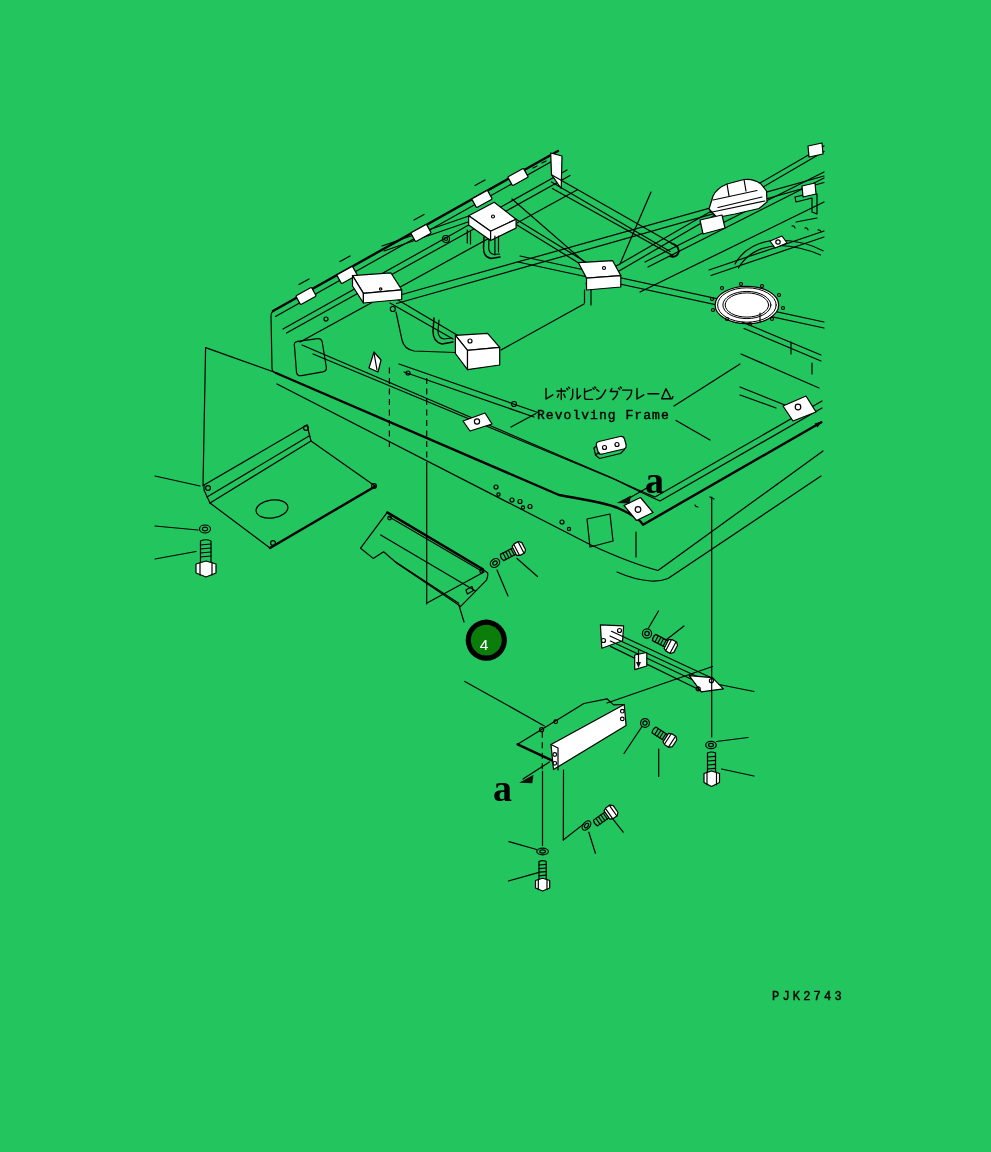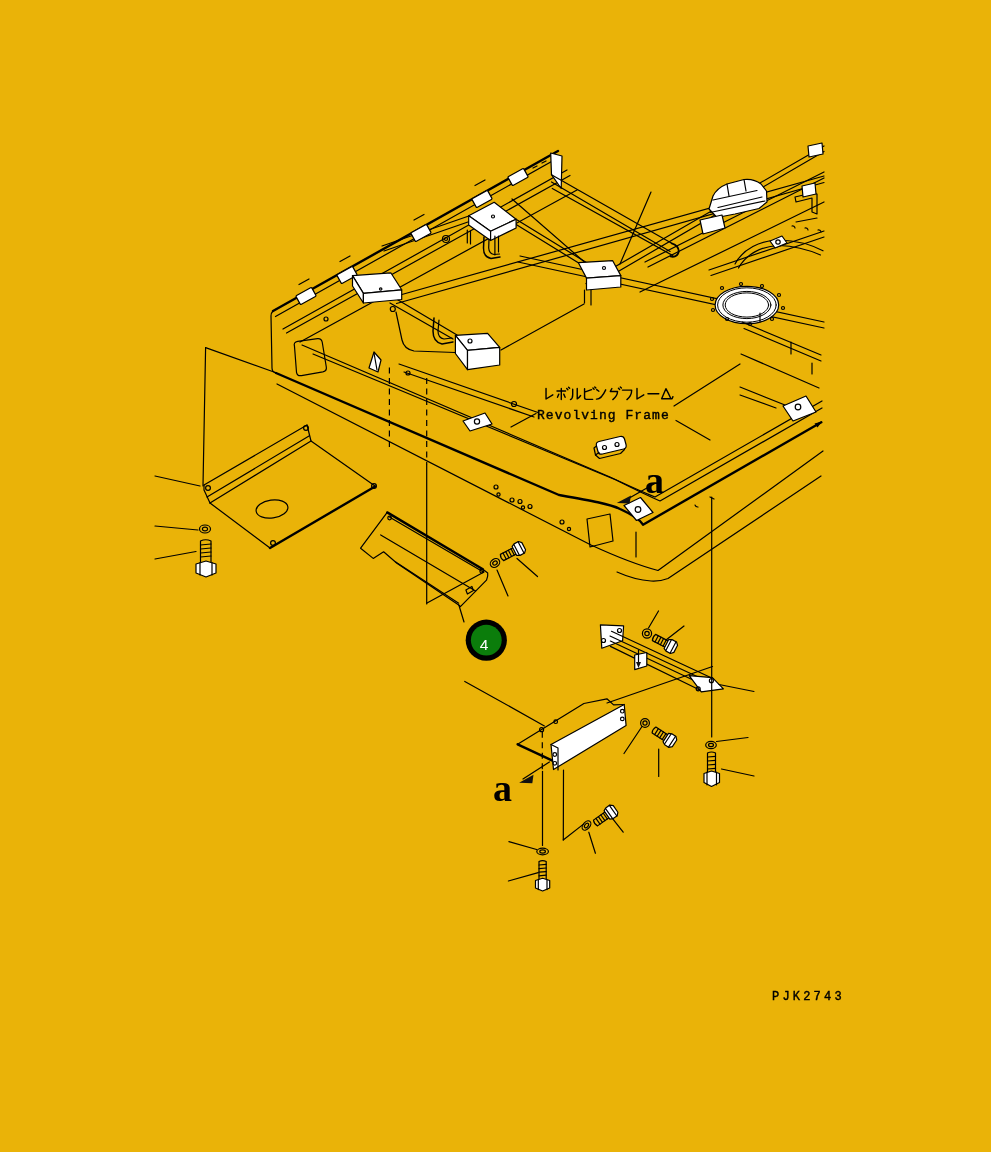--- a/index.html
+++ b/index.html
@@ -1,16 +1,16 @@
 <!DOCTYPE html>
 <html><head>
 <meta charset="utf-8">
 <style>
 html,body{margin:0;padding:0;background:#ffffff;}
-#page{position:relative;width:991px;height:1152px;background:#eab308;overflow:hidden;}
+#page{position:relative;width:991px;height:1152px;background:#22c55e;overflow:hidden;}
 svg{position:absolute;left:0;top:0;}
 .ln{stroke:#000;stroke-width:1.2;fill:none;stroke-linecap:round;stroke-linejoin:round;}
 .th{stroke:#000;stroke-width:2.4;fill:none;stroke-linecap:round;stroke-linejoin:round;}
 .wh{stroke:#000;stroke-width:1.2;fill:#ffffff;stroke-linejoin:round;}
 .dash{stroke:#000;stroke-width:1.2;fill:none;stroke-dasharray:6 4.5;}
 text{fill:#000;}
 </style>
 </head>
 <body>
 <div id="page">

